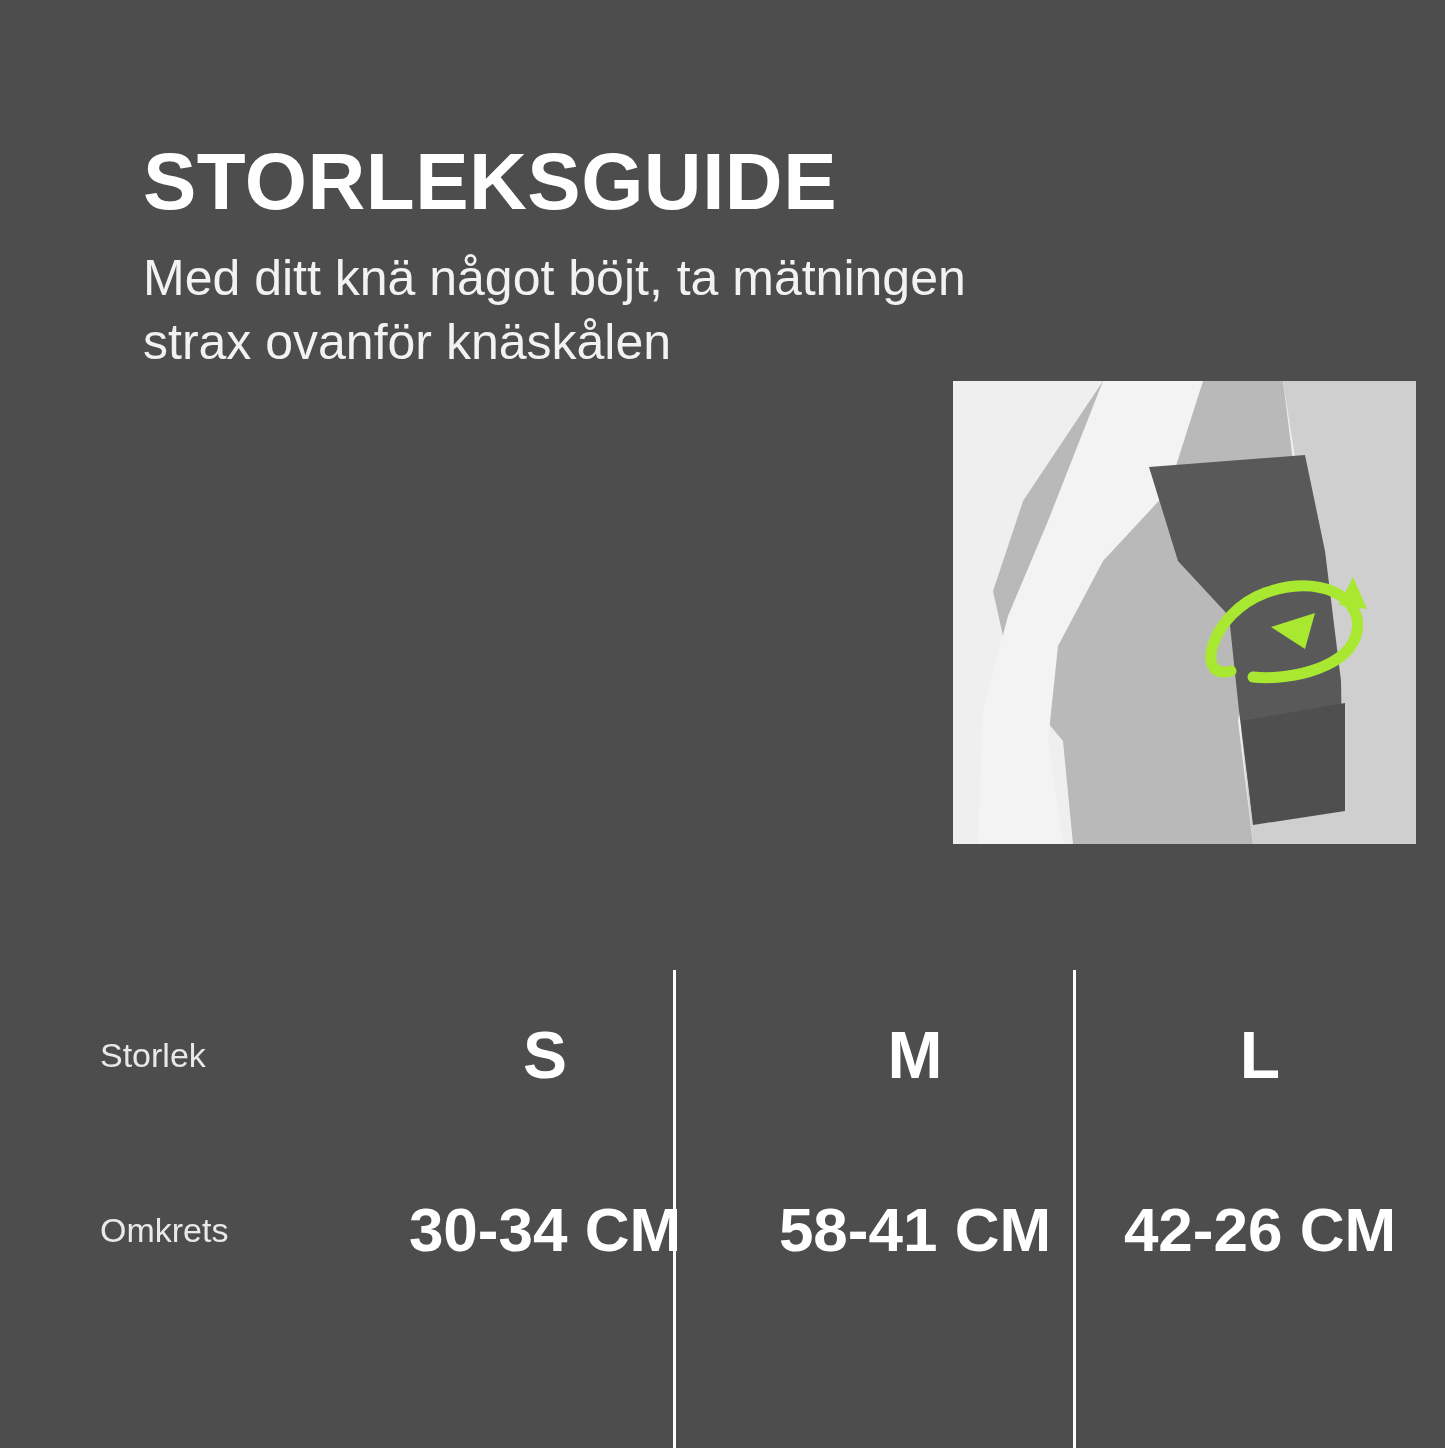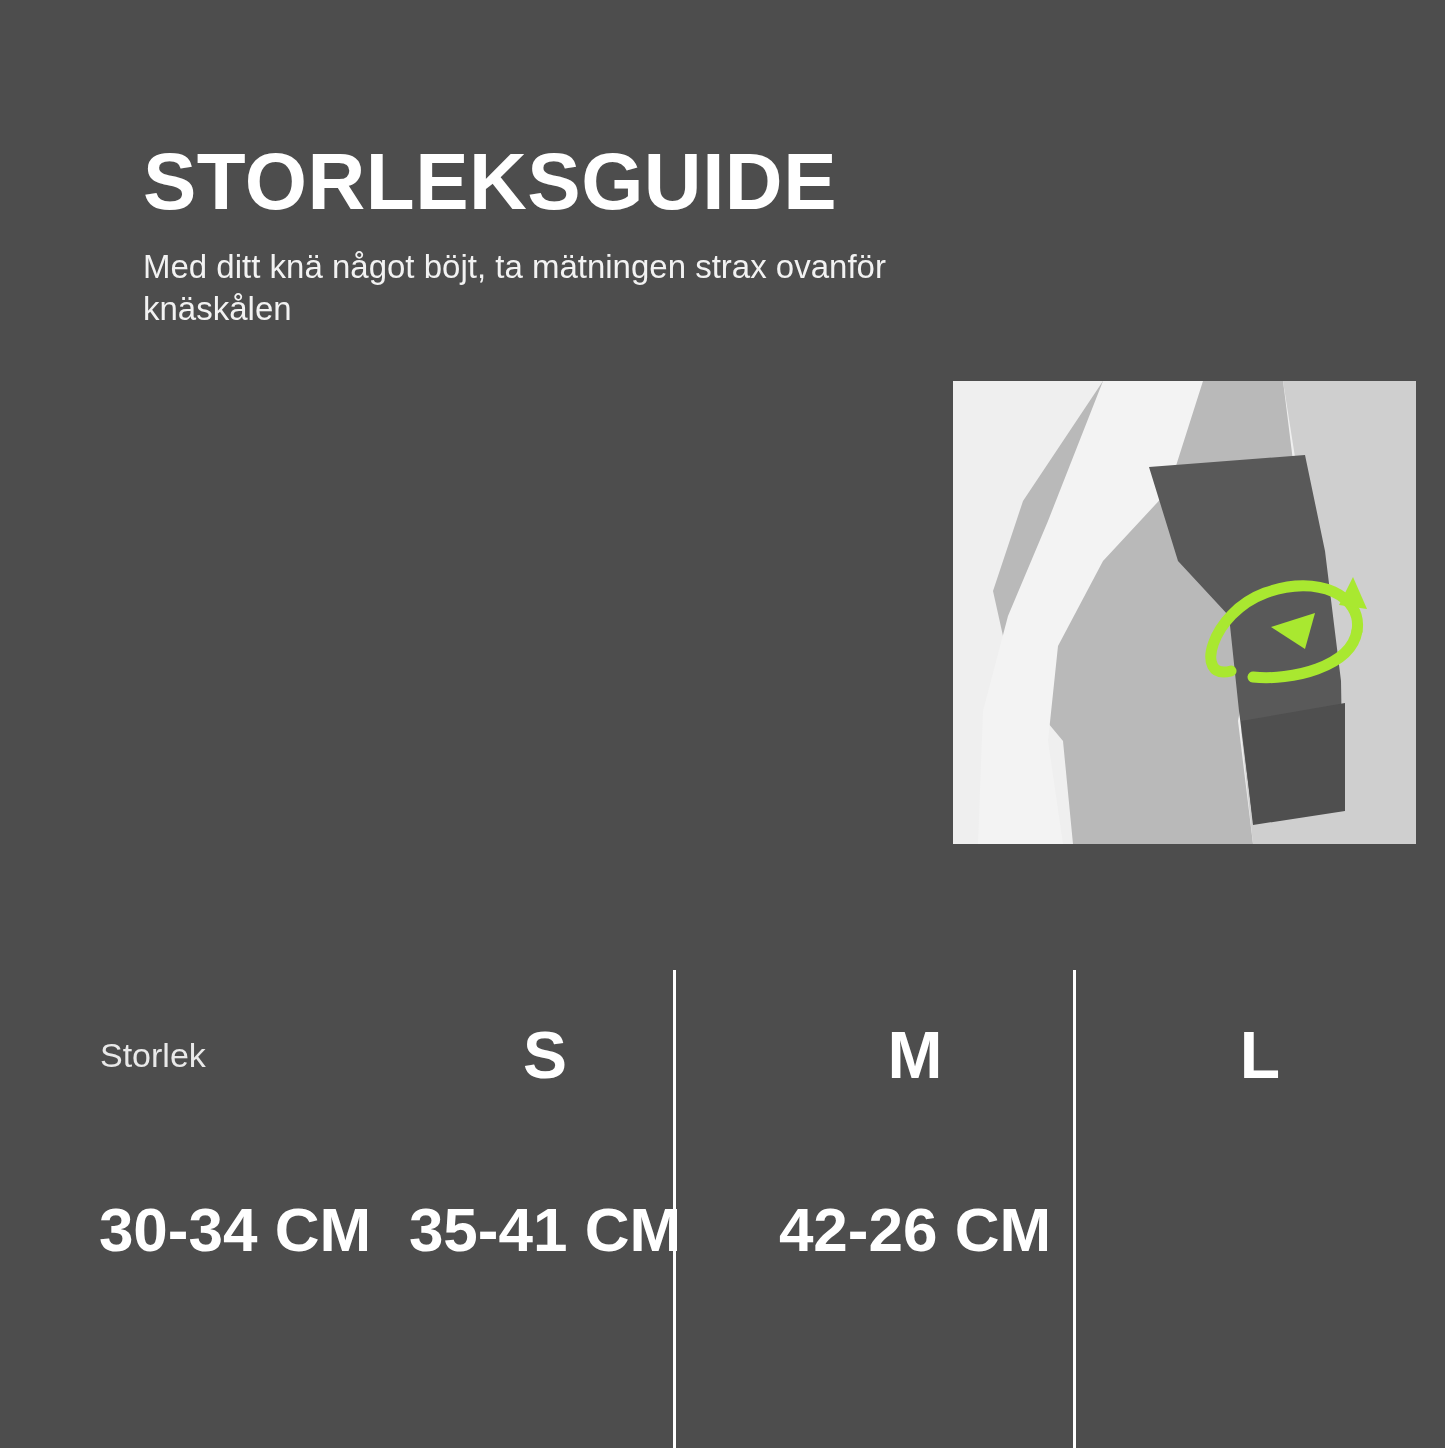--- a/index.html
+++ b/index.html
@@ -31,21 +31,21 @@
   }
   .title {
     font-size: 80px;
     font-weight: bold;
     letter-spacing: 0.5px;
     line-height: 1.05;
     margin: 0 0 22px 0;
     color: #ffffff;
   }
   .subtitle {
-    font-size: 33px;
+    font-size: 50px;
     font-weight: 400;
     line-height: 1.28;
     margin: 0;
     color: #f2f2f2;
     max-width: 840px;
   }
 
   
   .illustration {
     position: absolute;
@@ -143,19 +143,20 @@
 
   <div class="table">
     <div class="divider d1"></div>
     <div class="divider d2"></div>
     <div class="table-grid">
       <div class="row-label">Storlek</div>
       <div class="head-cell">S</div>
       <div class="head-cell">M</div>
       <div class="head-cell">L</div>
 
+      <div class="row-label">Omkrets</div>
       <div class="val-cell">30-34 CM</div>
-      <div class="val-cell">35-41 CM</div>
+      <div class="val-cell">58-41 CM</div>
       <div class="val-cell">42-26 CM</div>
     </div>
   </div>
 
 </div>
 
 </body></html>

